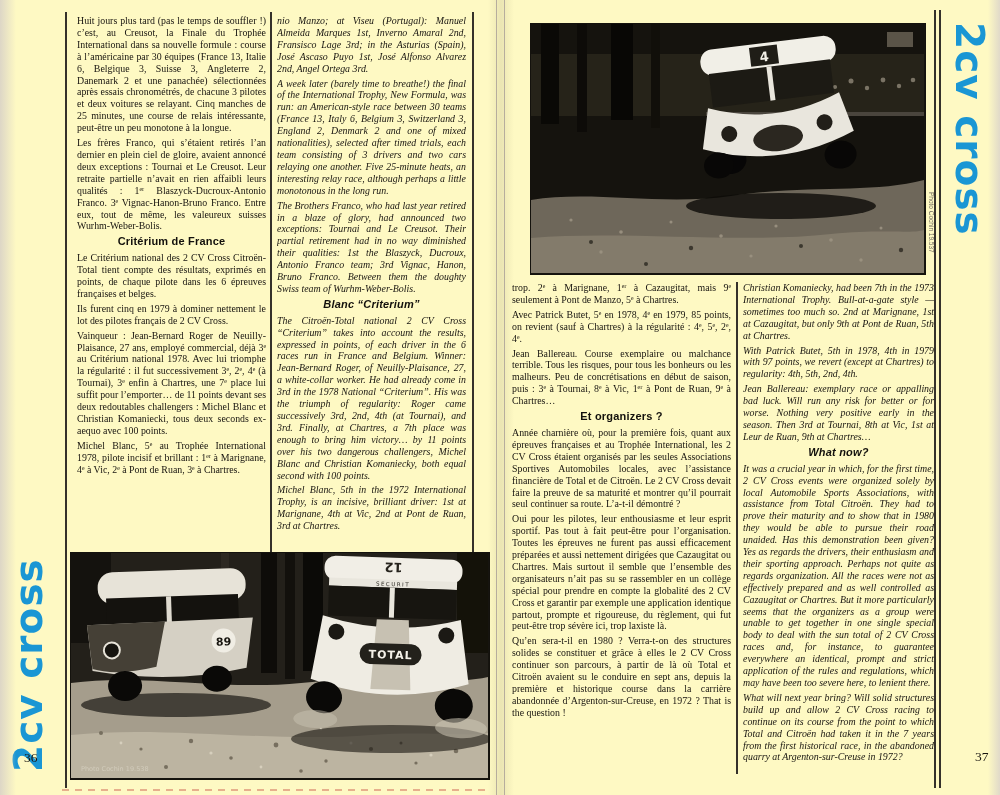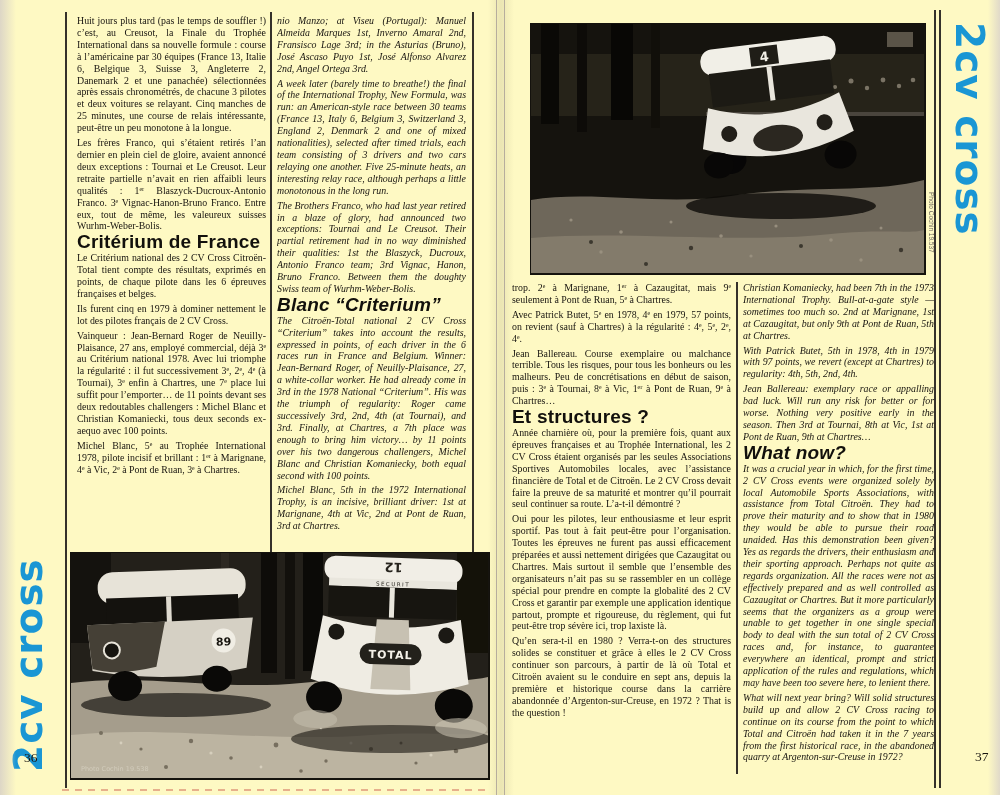--- a/index.html
+++ b/index.html
@@ -11,22 +11,22 @@
     background:linear-gradient(to left,#e0d9c9,rgba(243,239,230,0));z-index:5;pointer-events:none;}
   .gutter{position:absolute;top:0;height:795px;width:1px;background:#b6ad9d;}
   .gutter-shade{position:absolute;left:488px;top:0;width:26px;height:795px;
     background:linear-gradient(to right,rgba(0,0,0,0),rgba(60,50,35,.10),rgba(0,0,0,0));}
   .vrule{position:absolute;width:2px;background:#35312a;}
   .vrule.thin{width:1.5px;}
   .col{position:absolute;overflow:hidden;color:#17140f;}
   .fr{font:9.9px/11.9px "Liberation Serif","DejaVu Serif","DejaVu Sans",serif;text-align:justify;}
   .en{font:italic 9.9px/11.9px "Liberation Serif","DejaVu Serif","DejaVu Sans",serif;text-align:justify;}
   .col p{margin:0 0 3px 0;}
-  .head{font-family:"Liberation Sans","DejaVu Sans",sans-serif;font-weight:bold;font-size:19px;
-    text-align:left;margin:4px 0 4px 0;letter-spacing:.2px;color:#12100c;}
+  .head{font-family:"Liberation Sans","DejaVu Sans",sans-serif;font-weight:bold;font-size:11px;
+    text-align:center;margin:4px 0 4px 0;letter-spacing:.2px;color:#12100c;}
   .head.it{}
   .photo{position:absolute;border:1.5px solid #14120d;background:#16140f;box-sizing:border-box;}
   .photo svg{display:block;}
   .vlogo{position:absolute;color:#1a96d4;font-family:"DejaVu Sans","Liberation Sans",sans-serif;
     font-weight:bold;white-space:nowrap;}
   .vlogo span{display:block;transform-origin:0 0;font-size:39px;letter-spacing:1px;}
   .vlogo-left span{width:224px;height:48px;transform:rotate(-90deg) translateX(-224px);}
   .vlogo-right span{width:218px;height:48px;transform:rotate(90deg) translateY(-48px);}
   .pagenum{position:absolute;font:13.5px "Liberation Serif","DejaVu Serif",serif;color:#17140f;padding-left:11px;}
   .credit-v{position:absolute;color:#6d675b;font:6.5px "Liberation Sans","DejaVu Sans",sans-serif;
@@ -52,21 +52,21 @@
     <p>Huit jours plus tard (pas le temps de souffler !) c’est, au Creusot, la Finale du Trophée International dans sa nouvelle formule : course à l’américaine par 30 équipes (France 13, Italie 6, Belgique 3, Suisse 3, Angleterre 2, Danemark 2 et une panachée) sélectionnées après essais chronométrés, de chacune 3 pilotes et deux voitures se relayant. Cinq manches de 25 minutes, une course de relais intéressante, peut-être un peu monotone à la longue.</p>
     <p>Les frères Franco, qui s’étaient retirés l’an dernier en plein ciel de gloire, avaient annoncé deux exceptions : Tournai et Le Creusot. Leur retraite partielle n’avait en rien affaibli leurs qualités : 1ᵉʳ Blaszyck-Ducroux-Antonio Franco. 3ᵉ Vignac-Hanon-Bruno Franco. Entre eux, tout de même, les valeureux suisses Wurhm-Weber-Bolis.</p>
     <div class="head">Critérium de France</div>
     <p>Le Critérium national des 2 CV Cross Citroën-Total tient compte des résultats, exprimés en points, de chaque pilote dans les 6 épreuves françaises et belges.</p>
     <p>Ils furent cinq en 1979 à dominer nettement le lot des pilotes français de 2 CV Cross.</p>
     <p>Vainqueur : Jean-Bernard Roger de Neuilly-Plaisance, 27 ans, employé commercial, déjà 3ᵉ au Critérium national 1978. Avec lui triomphe la régularité : il fut successivement 3ᵉ, 2ᵉ, 4ᵉ (à Tournai), 3ᵉ enfin à Chartres, une 7ᵉ place lui suffit pour l’emporter… de 11 points devant ses deux redoutables challengers : Michel Blanc et Christian Komaniecki, tous deux seconds ex-aequo avec 100 points.</p>
     <p>Michel Blanc, 5ᵉ au Trophée International 1978, pilote incisif et brillant : 1ᵉʳ à Marignane, 4ᵉ à Vic, 2ᵉ à Pont de Ruan, 3ᵉ à Chartres.</p>
   </div>
 
   <div class="col en" style="left:277px;top:15px;width:189px;height:539px;">
-    <p>nio Manzo; at Viseu (Portugal): Manuel Almeida Marques 1st, Inverno Amaral 2nd, Fransisco Lage 3rd; in the Asturias (Bruno), José Ascaso Puyo 1st, José Alfonso Alvarez 2nd, Angel Ortega 3rd.</p>
+    <p>nio Manzo; at Viseu (Portugal): Manuel Almeida Marques 1st, Inverno Amaral 2nd, Fransisco Lage 3rd; in the Asturias (Spain), José Ascaso Puyo 1st, José Alfonso Alvarez 2nd, Angel Ortega 3rd.</p>
     <p>A week later (barely time to breathe!) the final of the International Trophy, New Formula, was run: an American-style race between 30 teams (France 13, Italy 6, Belgium 3, Switzerland 3, England 2, Denmark 2 and one of mixed nationalities), selected after timed trials, each team consisting of 3 drivers and two cars relaying one another.  Five 25-minute heats, an interesting relay race, although perhaps a little monotonous in the long run.</p>
     <p>The Brothers Franco, who had last year retired in a blaze of glory, had announced two exceptions: Tournai and Le Creusot. Their partial retirement had in no way diminished their qualities: 1st the Blaszyck, Ducroux, Antonio Franco team; 3rd Vignac, Hanon, Bruno Franco. Between them the doughty Swiss team of Wurhm-Weber-Bolis.</p>
     <div class="head">Blanc “Criterium”</div>
     <p>The Citroën-Total national 2 CV Cross “Criterium” takes into account the results, expressed in points, of each driver in the 6 races run in France and Belgium. Winner: Jean-Bernard Roger, of Neuilly-Plaisance, 27, a white-collar worker.  He had already come in 3rd in the 1978 National “Criterium”.  His was the triumph of regularity: Roger came successively 3rd, 2nd, 4th (at Tournai), and 3rd. Finally, at Chartres, a 7th place was enough to bring him victory… by 11 points over his two dangerous challengers, Michel Blanc and Christian Komaniecky, both equal second with 100 points.</p>
     <p>Michel Blanc, 5th in the 1972 International Trophy, is an incisive, brilliant driver: 1st at Marignane, 4th at Vic, 2nd at Pont de Ruan, 3rd at Chartres.</p>
   </div>
 
   <div class="photo" style="left:70px;top:552px;width:420px;height:228px;">
     <svg width="417" height="225" viewBox="0 0 417 225" xmlns="http://www.w3.org/2000/svg">
       <rect width="417" height="225" fill="#23201a"></rect>
@@ -214,33 +214,33 @@
   </div>
   <div class="credit-v" style="left:927px;top:192px;">
     <span>Photo Cochin 19.537</span>
   </div>
 
   <div class="vrule thin" style="left:736px;top:282px;height:492px;"></div>
   <div class="vrule thin" style="left:934px;top:10px;height:778px;"></div>
   <div class="vrule thin" style="left:939px;top:10px;height:778px;"></div>
 
   <div class="col fr rp" style="left:512px;top:282px;width:219px;height:494px;">
-    <p>trop. 2ᵉ à Marignane, 1ᵉʳ à Cazaugitat, mais 9ᵉ seulement à Pont de Ruan, 5ᵉ à Chartres.</p>
-    <p>Avec Patrick Butet, 5ᵉ en 1978, 4ᵉ en 1979, 57 points, on revient (sauf à Chartres) à la régularité : 4ᵉ, 5ᵉ, 2ᵉ, 4ᵉ.</p>
+    <p>trop. 2ᵉ à Marignane, 1ᵉʳ à Cazaugitat, mais 9ᵉ seulement à Pont de Manzo, 5ᵉ à Chartres.</p>
+    <p>Avec Patrick Butet, 5ᵉ en 1978, 4ᵉ en 1979, 85 points, on revient (sauf à Chartres) à la régularité : 4ᵉ, 5ᵉ, 2ᵉ, 4ᵉ.</p>
     <p>Jean Ballereau. Course exemplaire ou malchance terrible. Tous les risques, pour tous les bonheurs ou les malheurs. Peu de concrétisations en début de saison, puis : 3ᵉ à Tournai, 8ᵉ à Vic, 1ᵉʳ à Pont de Ruan, 9ᵉ à Chartres…</p>
-    <div class="head">Et structures ?</div>
+    <div class="head">Et organizers ?</div>
     <p>Année charnière où, pour la première fois, quant aux épreuves françaises et au Trophée International, les 2 CV Cross étaient organisés par les seules Associations Sportives Automobiles locales, avec l’assistance financière de Total et de Citroën. Le 2 CV Cross devait faire la preuve de sa maturité et montrer qu’il pourrait seul continuer sa route. L’a-t-il démontré ?</p>
     <p>Oui pour les pilotes, leur enthousiasme et leur esprit sportif. Pas tout à fait peut-être pour l’organisation. Toutes les épreuves ne furent pas aussi efficacement préparées et aussi nettement dirigées que Cazaugitat ou Chartres. Mais surtout il semble que l’ensemble des organisateurs n’ait pas su se rassembler en un collège spécial pour prendre en compte la globalité des 2 CV Cross et garantir par exemple une application identique partout, prompte et rigoureuse, du règlement, qui fut peut-être trop sévère ici, trop laxiste là.</p>
     <p>Qu’en sera-t-il en 1980 ? Verra-t-on des structures solides se constituer et grâce à elles le 2 CV Cross continuer son parcours, à partir de là où Total et Citroën avaient su le conduire en sept ans, depuis la première et historique course dans la carrière abandonnée d’Argenton-sur-Creuse, en 1972 ? That is the question !</p>
   </div>
 
   <div class="col en rp" style="left:743px;top:282px;width:191px;height:494px;">
     <p>Christian Komaniecky, had been 7th in the 1973 International Trophy. Bull-at-a-gate style — sometimes too much so. 2nd at Marignane, 1st at Cazaugitat, but only 9th at Pont de Ruan, 5th at Chartres.</p>
     <p>With Patrick Butet, 5th in 1978, 4th in 1979 with 97 points, we revert (except at Chartres) to regularity: 4th, 5th, 2nd, 4th.</p>
-    <p>Jean Ballereau: exemplary race or appalling bad luck. Will run any risk for better or for worse.  Nothing very positive early in the season.  Then 3rd at Tournai, 8th at Vic, 1st at Pont de Ruan, 9th at Chartres…</p>
+    <p>Jean Ballereau: exemplary race or appalling bad luck. Will run any risk for better or for worse.  Nothing very positive early in the season.  Then 3rd at Tournai, 8th at Vic, 1st at Leur de Ruan, 9th at Chartres…</p>
     <div class="head it">What now?</div>
     <p>It was a crucial year in which, for the first time, 2 CV Cross events were organized solely by local Automobile Sports Associations, with assistance from Total Citroën.  They had to prove their maturity and to show that in 1980 they would be able to pursue their road unaided.  Has this demonstration been given? Yes as regards the drivers, their enthusiasm and their sporting approach. Perhaps not quite as regards organization.  All the races were not as effectively prepared and as well controlled as Cazaugitat or Chartres.  But it more particularly seems that the organizers as a group were unable to get together in one single special body to deal with the sun total of 2 CV Cross races and, for instance, to guarantee everywhere an identical, prompt and strict application of the rules and regulations, which may have been too severe here, to lenient there.</p>
     <p>What will next year bring?  Will solid structures build up and allow 2 CV Cross racing to continue on its course from the point to which Total and Citroën had taken it in the 7 years from the first historical race, in the abandoned quarry at Argenton-sur-Creuse in 1972?</p>
   </div>
 
   <div class="vlogo vlogo-right" style="left:944px;top:22px;width:48px;height:218px;">
     <span>2cv cross</span>
   </div>
   <div class="pagenum" style="left:964px;top:749px;">37</div>
 

